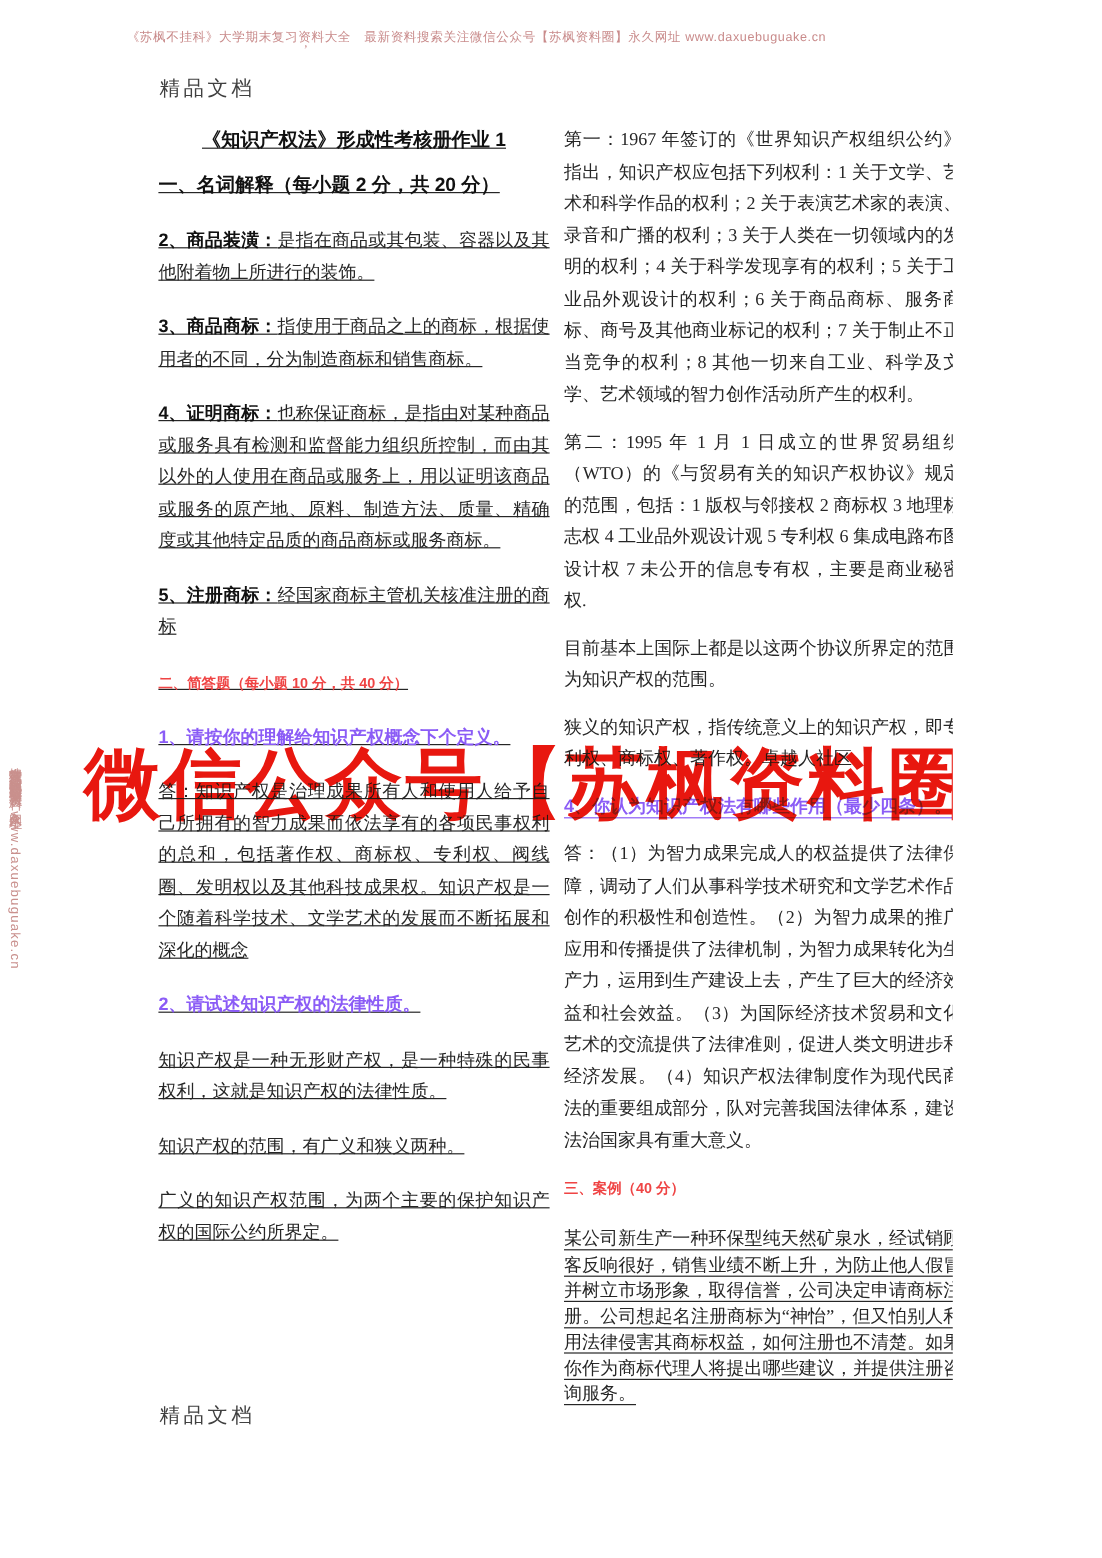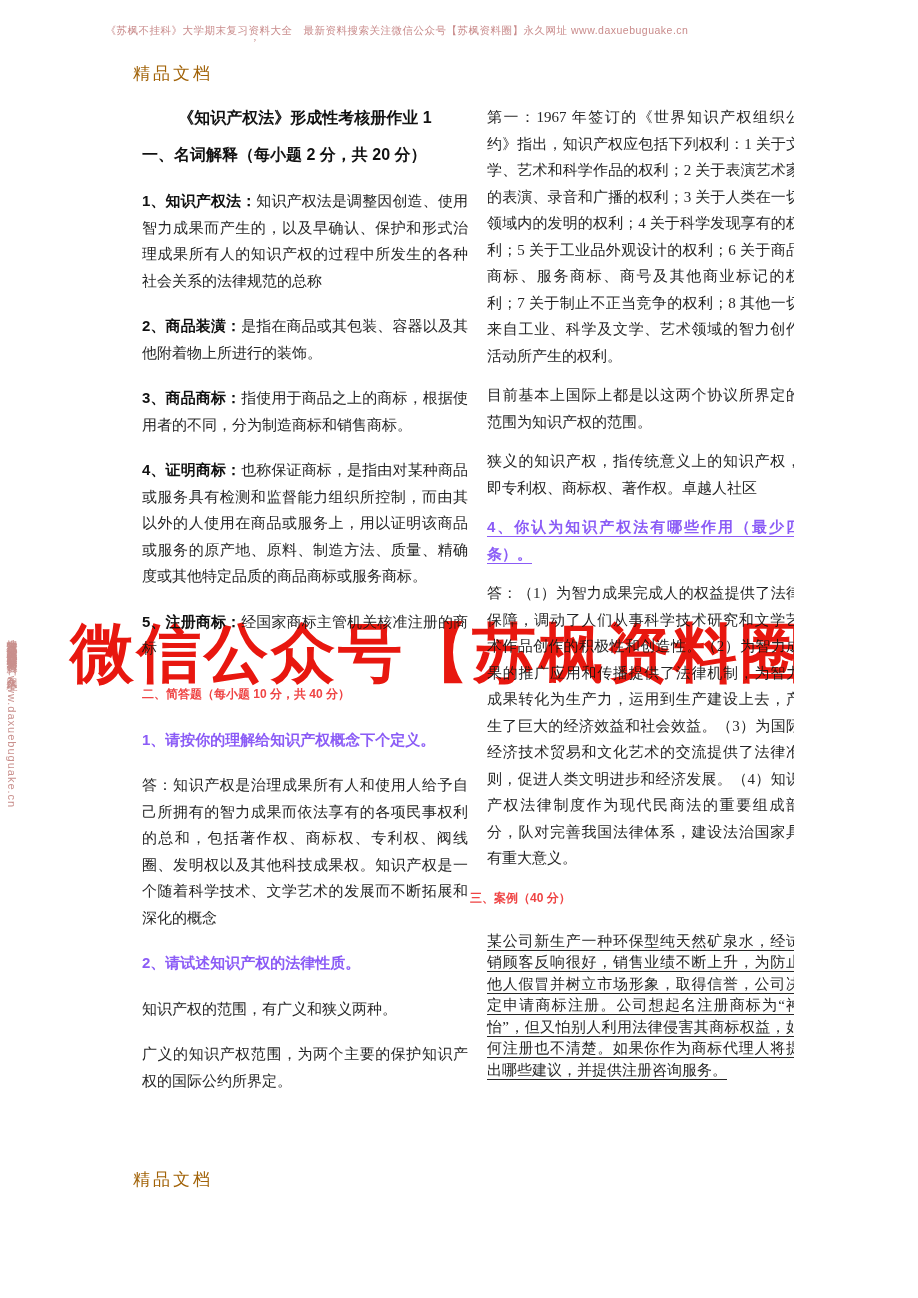--- a/index.html
+++ b/index.html
@@ -19,34 +19,34 @@
     color:#c98b8b;
     font-family:"Liberation Sans","DejaVu Sans",sans-serif;
   }
   .promo-mark {
     position:absolute; top:36px; left:253px;
     font-size:11px; color:#c98b8b;
   }
   
   .doc-label {
     position:absolute; left:133px;
-    font-size:17px; letter-spacing:3px; color:#a16207;
+    font-size:17px; letter-spacing:3px; color:#404040;
   }
   .doc-label.top { top:62px; }
   .doc-label.bottom { top:1168px; }
   
   .col {
     position:absolute; top:104px;
     font-size:15px; line-height:26.5px;
     text-align:justify;
   }
-  .col.left  { left:142px; width:326px; }
+  .col.left  { left:132px; width:326px;text-decoration:underline; }
   .col.right { left:470px; width:331px; }
   .col.left  p { margin:0 0 19px 0; }
-  .col.right p { margin:0 0 13px 17px; }
+  .col.right p { margin:0 0 13px 0; }
   .hei { font-family:"Liberation Sans","DejaVu Sans",sans-serif; font-weight:700; color:#111; }
   .doc-title {
     text-align:center; font-size:16px; margin:0 0 10px 0;
     font-family:"Liberation Sans","DejaVu Sans",sans-serif; font-weight:700; color:#111;
     line-height:27px;
   }
   .section-heading-center {
     text-align:left; font-size:16px; margin:0 0 20px 0;
     font-family:"Liberation Sans","DejaVu Sans",sans-serif; font-weight:700; color:#111;
     line-height:27px;
@@ -90,39 +90,40 @@
 
   <div class="promo-header">《苏枫不挂科》大学期末复习资料大全　最新资料搜索关注微信公众号【苏枫资料圈】永久网址 www.daxuebuguake.cn</div>
   <div class="promo-mark">’</div>
 
   <div class="doc-label top">精品文档</div>
 
   <div class="col left">
     <div class="doc-title">《知识产权法》形成性考核册作业 1</div>
     <div class="section-heading-center">一、名词解释（每小题 2 分，共 20 分）</div>
 
-    <p><span class="hei">1、知识产权法：</span><span>知识产权法是调整因创造、使用智力成果而产生的，以及早确认、保护和形式治理成果所有人的知识产权的过程中所发生的各种社会关系的法律规范的总称</span></p>
     <p><span class="hei">2、商品装潢：</span><span>是指在商品或其包装、容器以及其他附着物上所进行的装饰。</span></p>
     <p><span class="hei">3、商品商标：</span><span>指使用于商品之上的商标，根据使用者的不同，分为制造商标和销售商标。</span></p>
     <p><span class="hei">4、证明商标：</span><span>也称保证商标，是指由对某种商品或服务具有检测和监督能力组织所控制，而由其以外的人使用在商品或服务上，用以证明该商品或服务的原产地、原料、制造方法、质量、精确度或其他特定品质的商品商标或服务商标。</span></p>
     <p><span class="hei">5、注册商标：</span><span>经国家商标主管机关核准注册的商标</span></p>
 
     <div class="section-heading-left">二、简答题（每小题 10 分，共 40 分）</div>
 
     <p class="question">1、请按你的理解给知识产权概念下个定义。</p>
     <p>答：知识产权是治理成果所有人和使用人给予自己所拥有的智力成果而依法享有的各项民事权利的总和，包括著作权、商标权、专利权、阀线圈、发明权以及其他科技成果权。知识产权是一个随着科学技术、文学艺术的发展而不断拓展和深化的概念</p>
 
     <p class="question">2、请试述知识产权的法律性质。</p>
+    <p>知识产权是一种无形财产权，是一种特殊的民事权利，这就是知识产权的法律性质。</p>
 
     <p>知识产权的范围，有广义和狭义两种。</p>
     <p>广义的知识产权范围，为两个主要的保护知识产权的国际公约所界定。</p>
   </div>
 
   <div class="col right">
     <p>第一：1967 年签订的《世界知识产权组织公约》指出，知识产权应包括下列权利：1 关于文学、艺术和科学作品的权利；2 关于表演艺术家的表演、录音和广播的权利；3 关于人类在一切领域内的发明的权利；4 关于科学发现享有的权利；5 关于工业品外观设计的权利；6 关于商品商标、服务商标、商号及其他商业标记的权利；7 关于制止不正当竞争的权利；8 其他一切来自工业、科学及文学、艺术领域的智力创作活动所产生的权利。</p>
+    <p>第二：1995 年 1 月 1 日成立的世界贸易组织（WTO）的《与贸易有关的知识产权协议》规定的范围，包括：1 版权与邻接权 2 商标权 3 地理标志权 4 工业品外观设计观 5 专利权 6 集成电路布图设计权 7 未公开的信息专有权，主要是商业秘密权.</p>
     <p>目前基本上国际上都是以这两个协议所界定的范围为知识产权的范围。</p>
     <p>狭义的知识产权，指传统意义上的知识产权，即专利权、商标权、著作权。卓越人社区</p>
 
     <p class="question q-underline">4、你认为知识产权法有哪些作用（最少四条）。</p>
     <p>答：（1）为智力成果完成人的权益提供了法律保障，调动了人们从事科学技术研究和文学艺术作品创作的积极性和创造性。（2）为智力成果的推广应用和传播提供了法律机制，为智力成果转化为生产力，运用到生产建设上去，产生了巨大的经济效益和社会效益。（3）为国际经济技术贸易和文化艺术的交流提供了法律准则，促进人类文明进步和经济发展。（4）知识产权法律制度作为现代民商法的重要组成部分，队对完善我国法律体系，建设法治国家具有重大意义。</p>
 
     <div class="section-heading-left">三、案例（40 分）</div>
     <p class="case-para">某公司新生产一种环保型纯天然矿泉水，经试销顾客反响很好，销售业绩不断上升，为防止他人假冒并树立市场形象，取得信誉，公司决定申请商标注册。公司想起名注册商标为“神怡”，但又怕别人利用法律侵害其商标权益，如何注册也不清楚。如果你作为商标代理人将提出哪些建议，并提供注册咨询服务。</p>
   </div>
 

